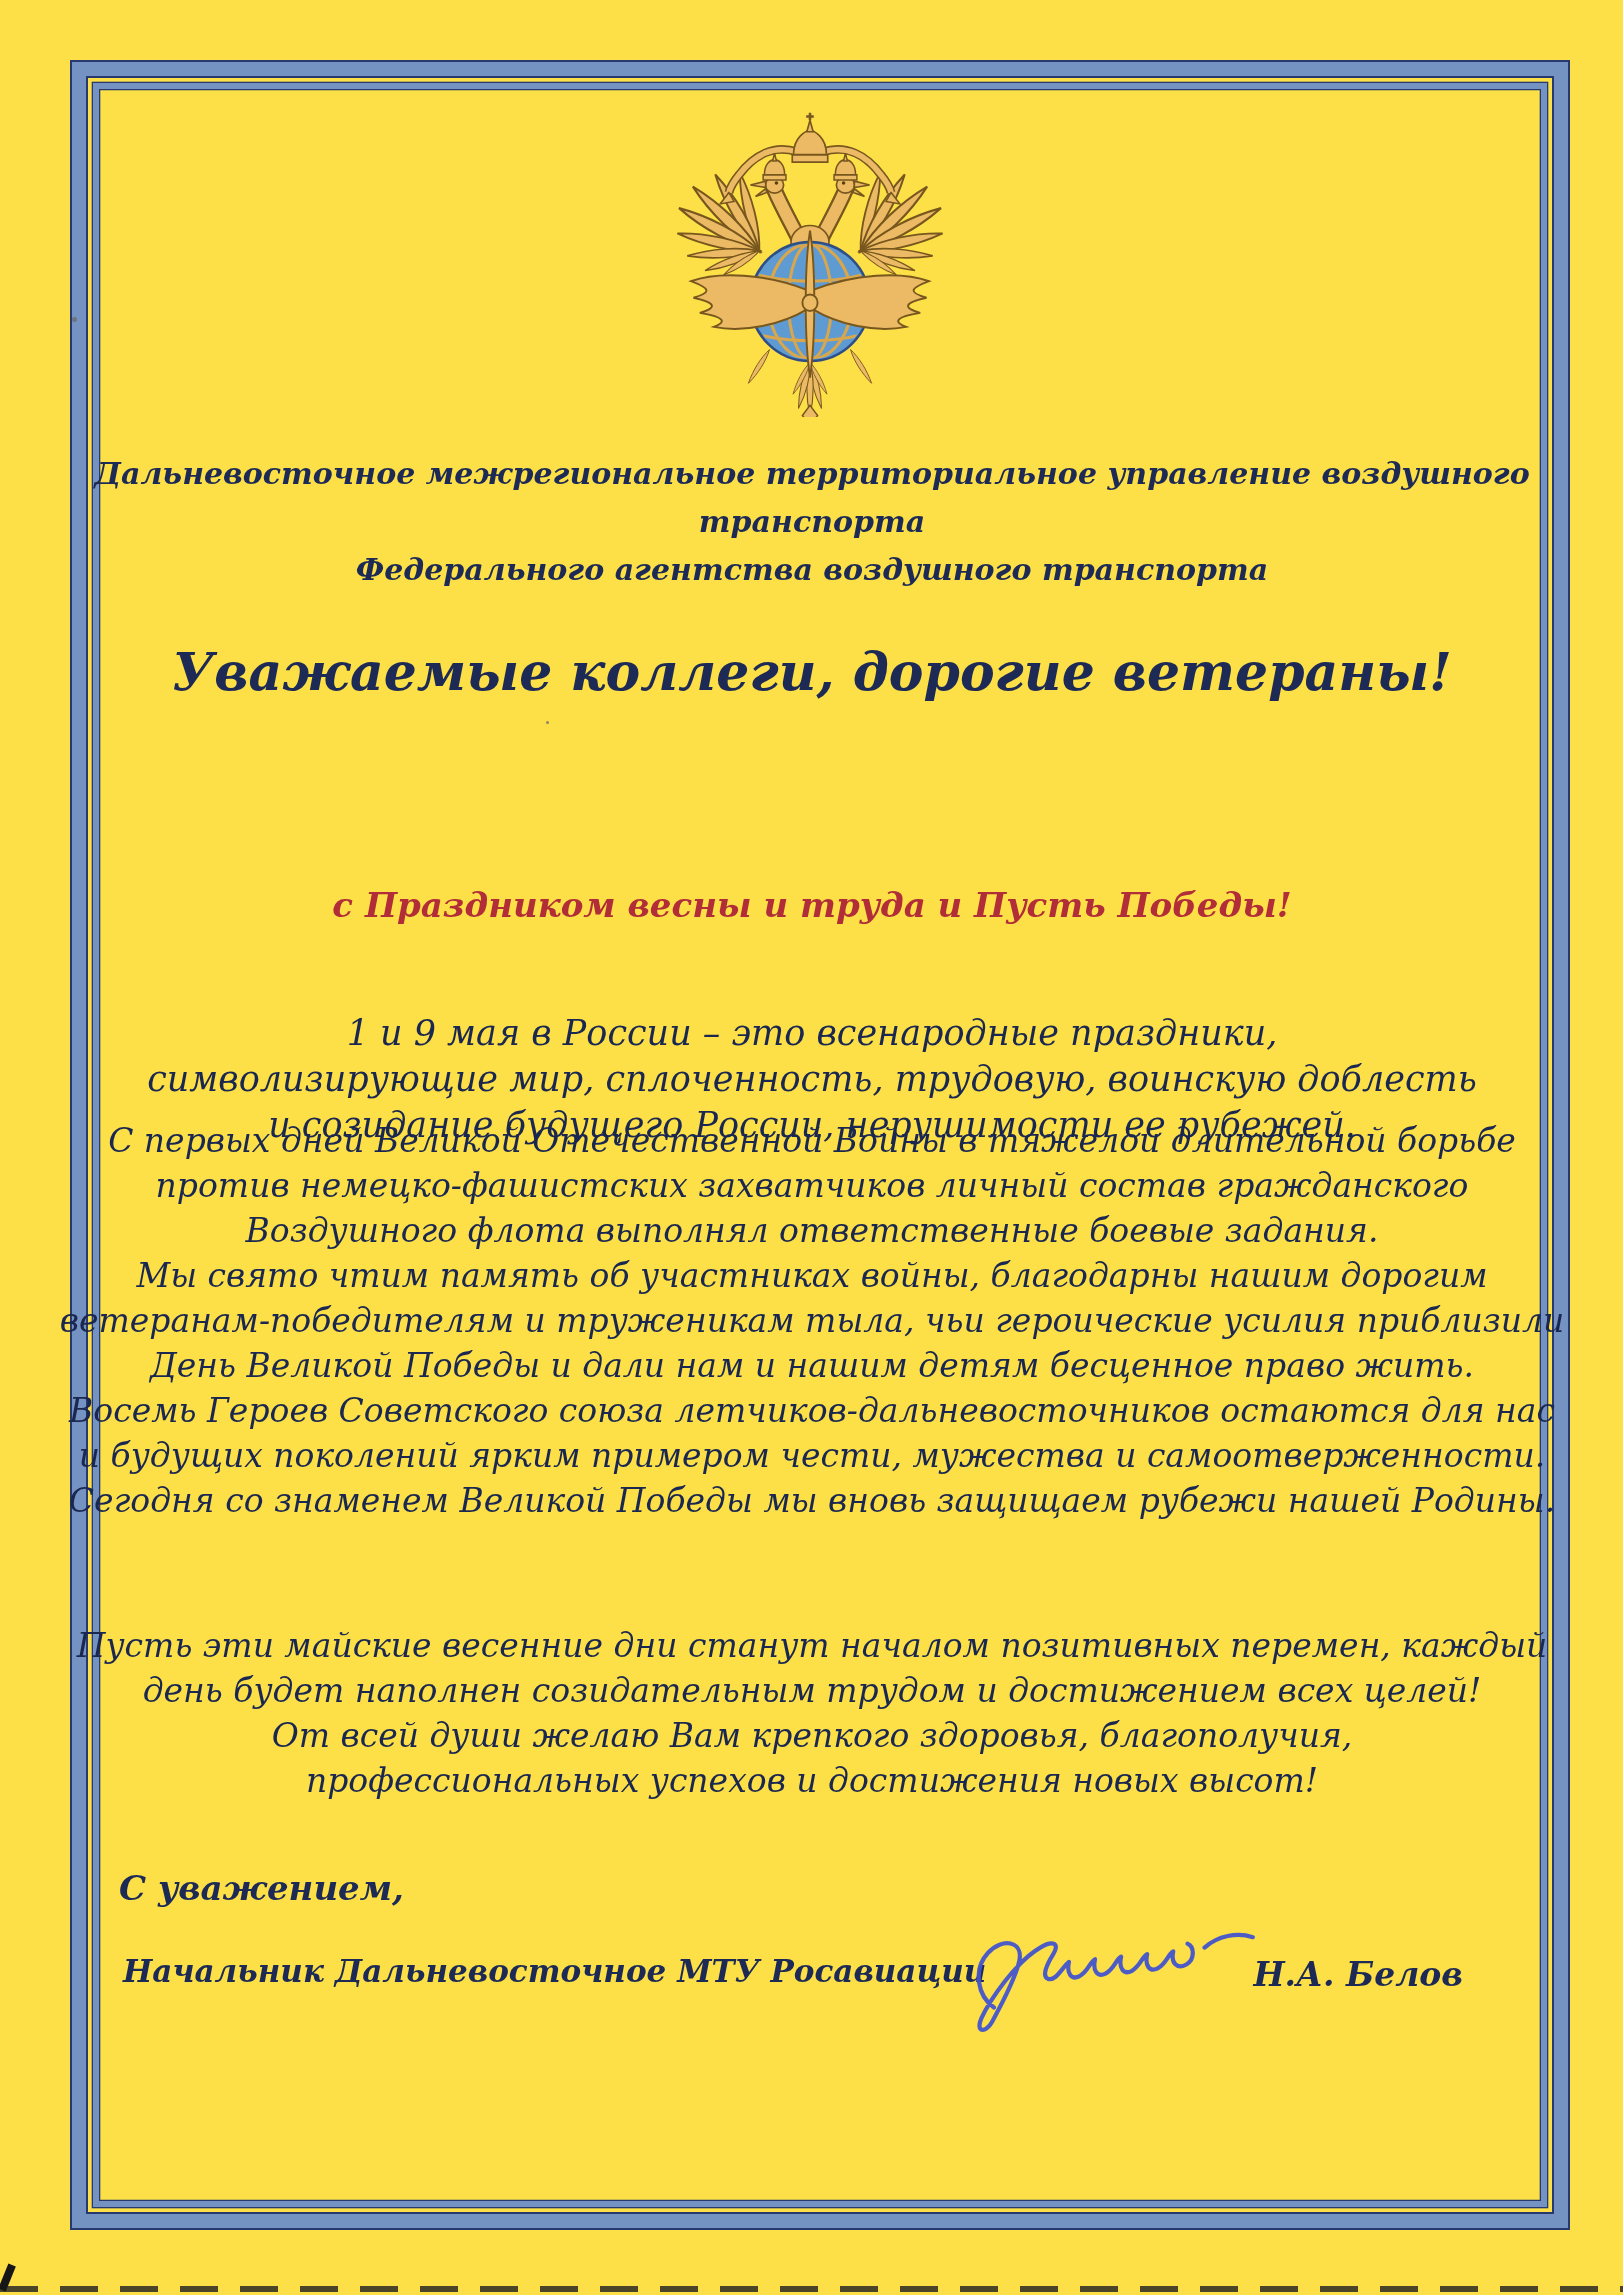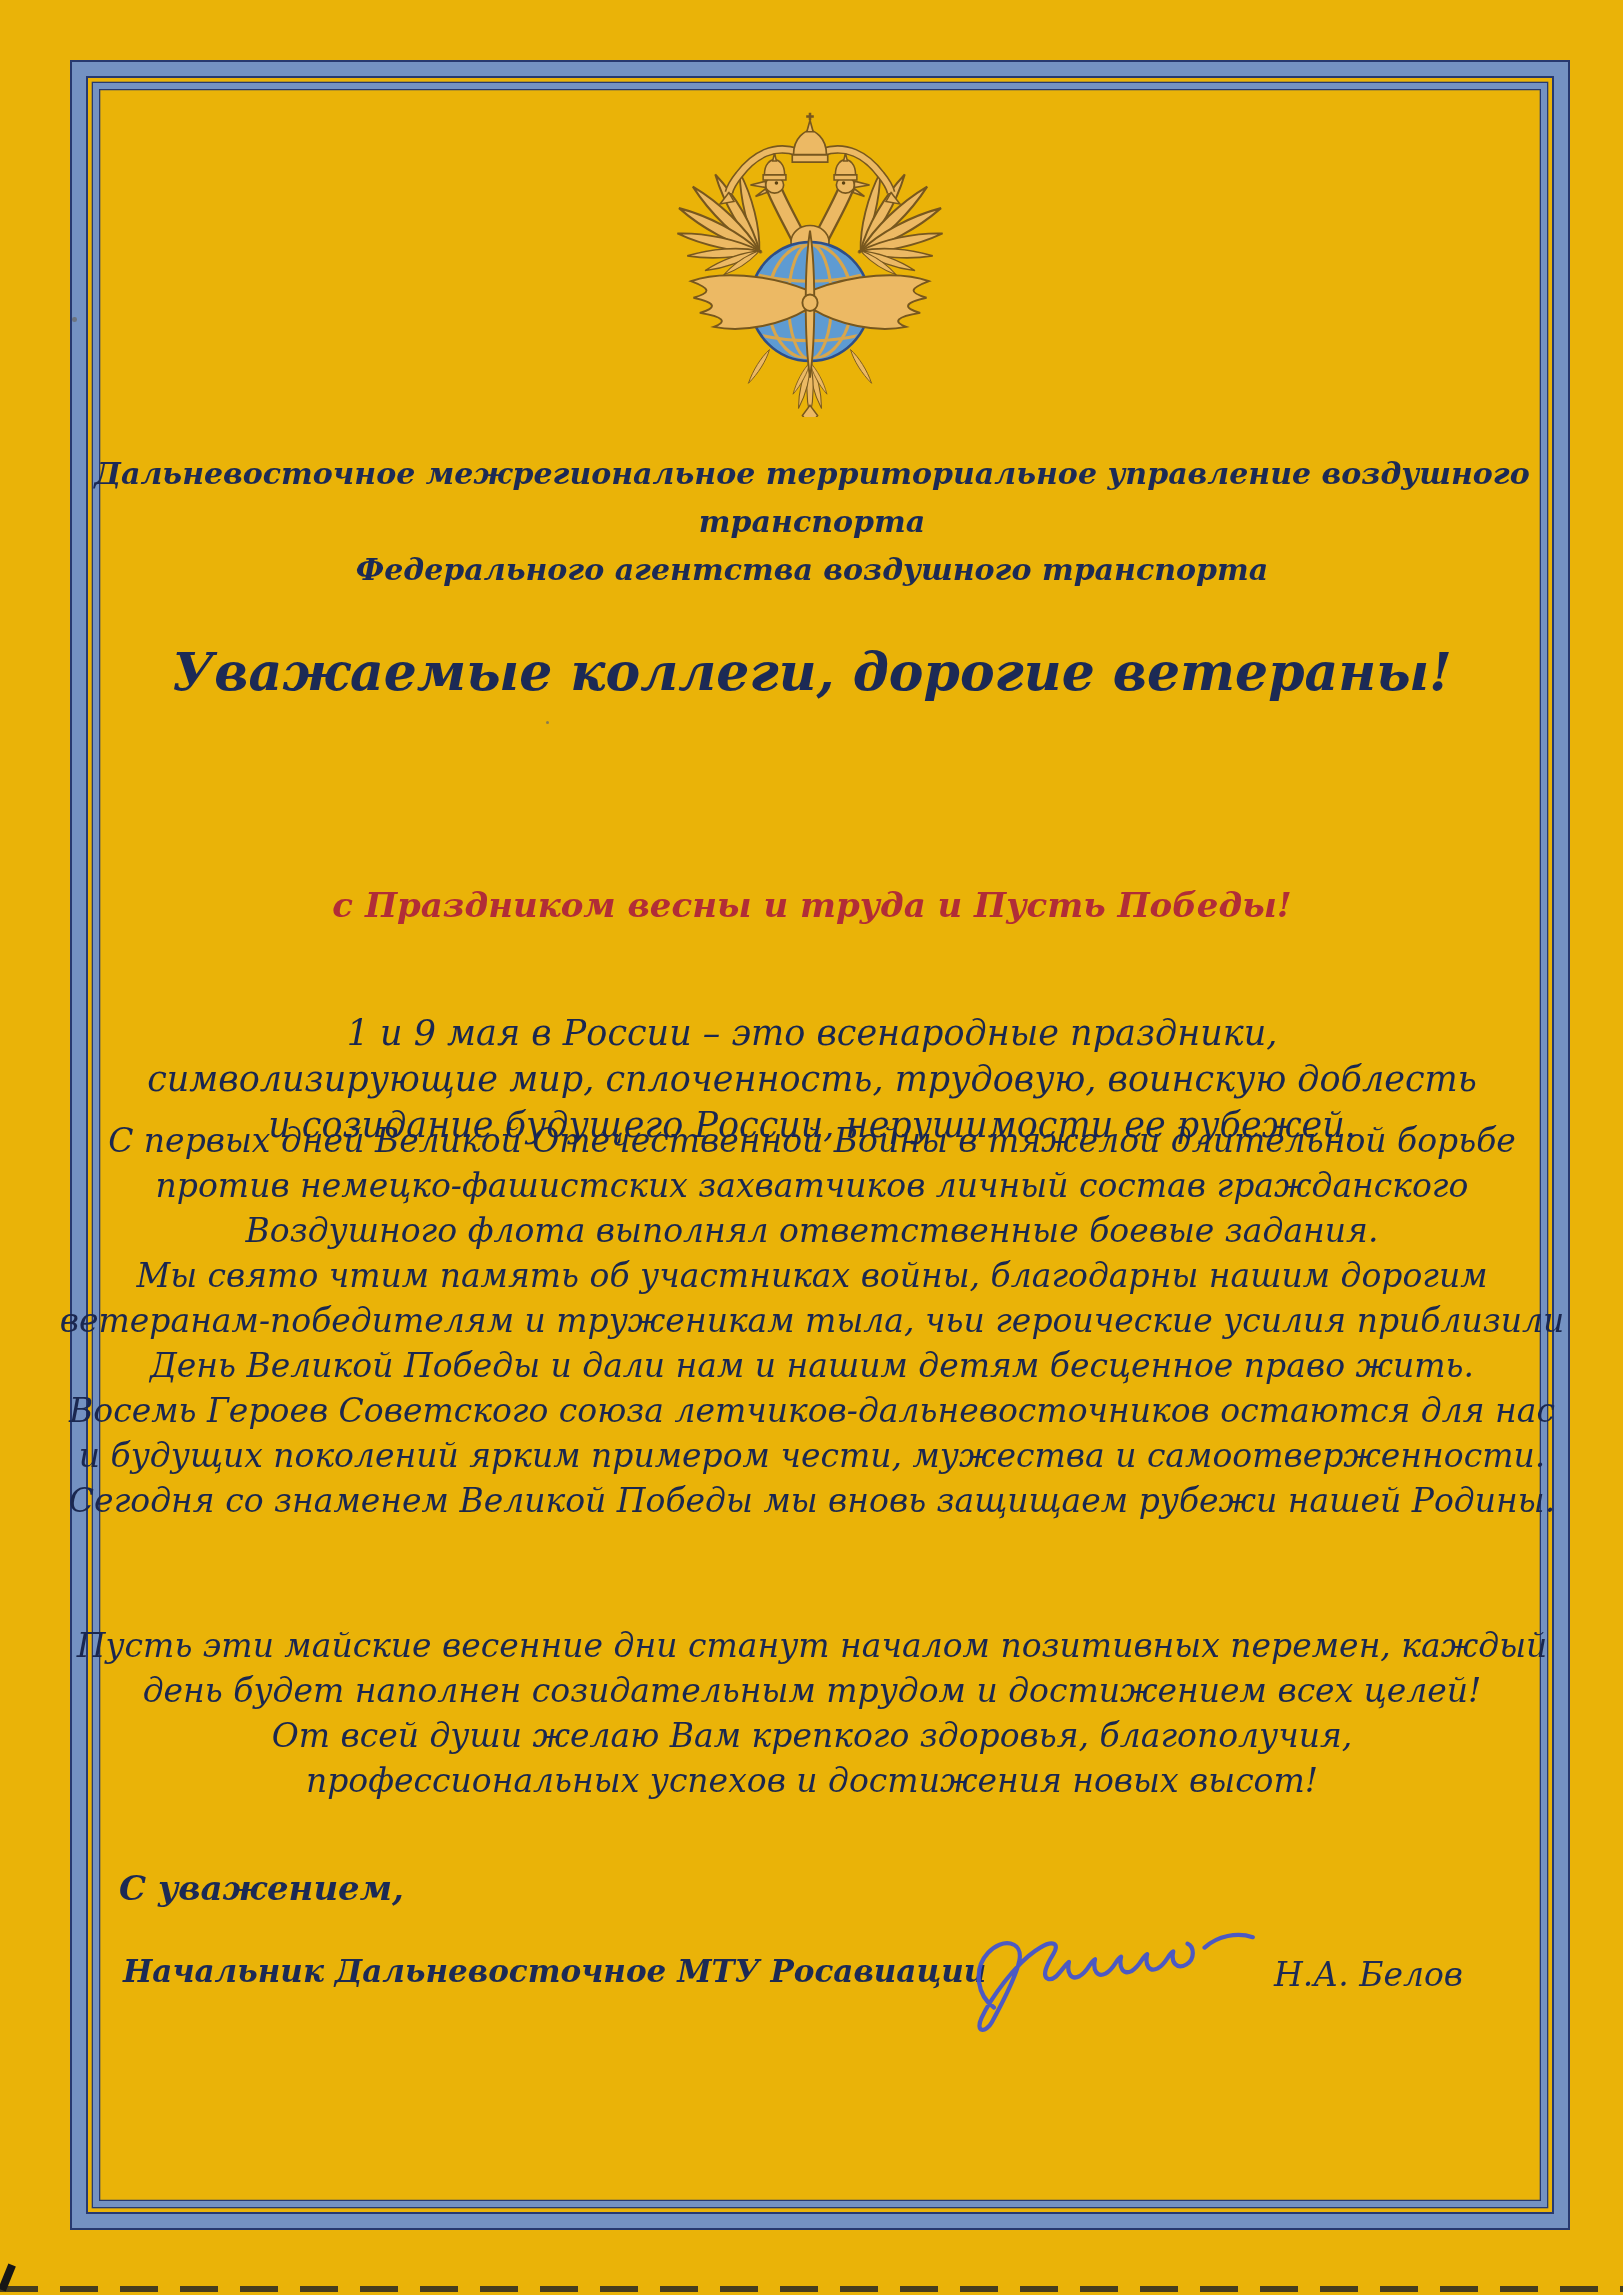--- a/index.html
+++ b/index.html
@@ -1,17 +1,17 @@
 <!DOCTYPE html>
 <html style="font-size:10.4px"><head>
 <meta charset="utf-8">
 <style>
   html,body{margin:0;padding:0;background:#ffffff;}
   .page{
-    position:relative;width:1624px;height:2295px;background:#eab308;
+    position:relative;width:1624px;height:2295px;background:#fde047;
     font-family:"DejaVu Serif",serif;overflow:hidden;
   }
   
   .frame-outer{
     position:absolute;left:72px;top:62px;width:1496px;height:2166px;
     border:14.4px solid #7492c2;box-sizing:border-box;
     box-shadow:0 0 0 2px #27396f, inset 0 0 0 2px #27396f;
   }
   .frame-inner{
     position:absolute;left:93px;top:83px;width:1454px;height:2124px;
@@ -22,21 +22,21 @@
   .txt{position:absolute;left:0;right:0;text-align:center;font-style:italic;white-space:pre-line;}
   .org-name{top:450px;font-size:30px;font-weight:bold;color:#1c2a55;line-height:48px;}
   .title{top:641px;font-size:52px;font-weight:bold;color:#1c2a55;}
   .p1{top:791px;font-size:35px;color:#1a2750;line-height:46px;}
   .p1-red{top:882px;font-size:34px;font-weight:bold;color:#b12d37;line-height:46px;}
   .p2{top:1010px;font-size:35px;color:#1a2750;line-height:46px;}
   .p3{top:1118px;font-size:33px;color:#1a2750;line-height:45px;}
   .p4{top:1623px;font-size:33px;color:#1a2750;line-height:45px;}
   .closing{top:1868px;left:119px;right:auto;text-align:left;font-size:34px;font-weight:bold;color:#1c2a55;}
   .sig-role{top:1953px;left:123px;right:auto;text-align:left;font-size:31px;font-weight:bold;color:#1c2a55;}
-  .sig-name{top:1955px;left:auto;right:161px;text-align:left;font-size:33px;font-weight:normal;color:#1c2a55;}
+  .sig-name{top:1955px;left:auto;right:161px;text-align:left;font-size:33px;font-weight:bold;color:#1c2a55;}
   .year{top:2081px;font-size:34px;font-weight:bold;color:#1c2a55;}
   
   .emblem{position:absolute;left:658px;top:110px;width:304px;height:307px;}
   .autograph{position:absolute;left:932px;top:1898px;width:326px;height:150px;}
   
   .scan-dashes{
     position:absolute;left:0;top:2286px;width:1624px;height:5.9px;opacity:.82;
     background:repeating-linear-gradient(90deg,#232323 0 38px,transparent 38px 60px);
   }
   .corner-mark{position:absolute;left:3.3px;top:2264px;width:7.8px;height:27.4px;background:#161616;transform:rotate(22deg);}

